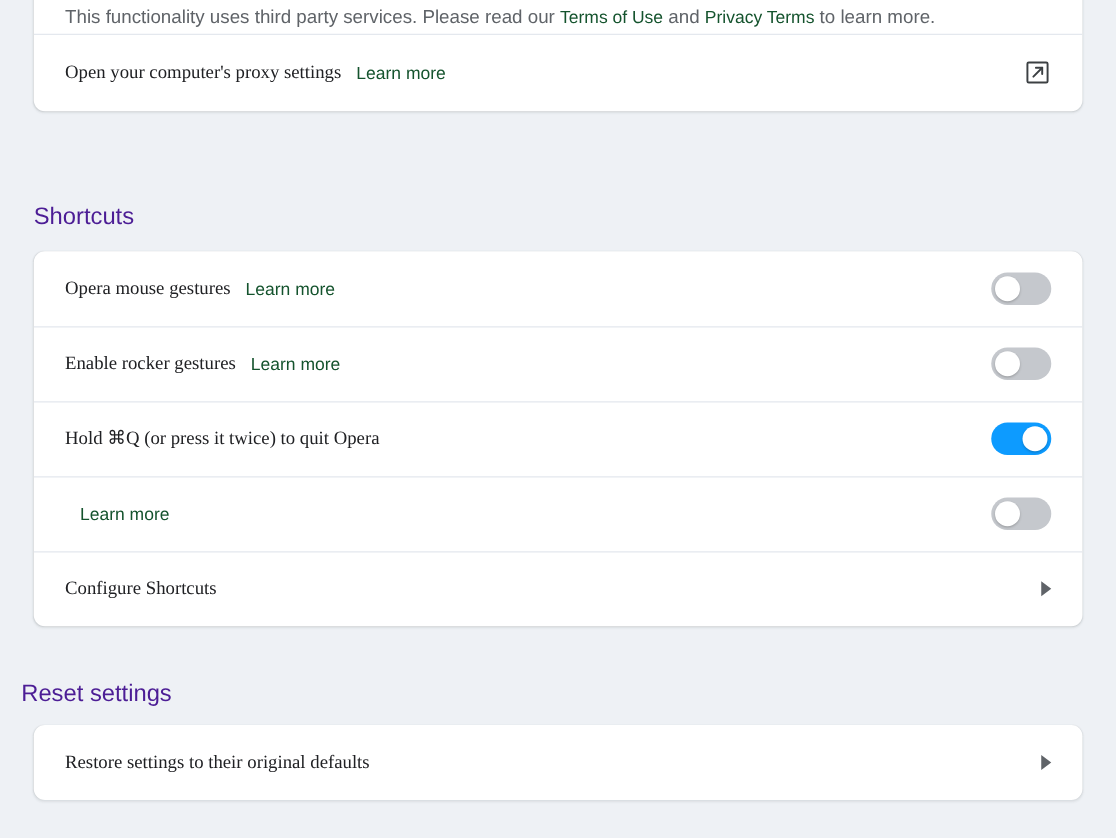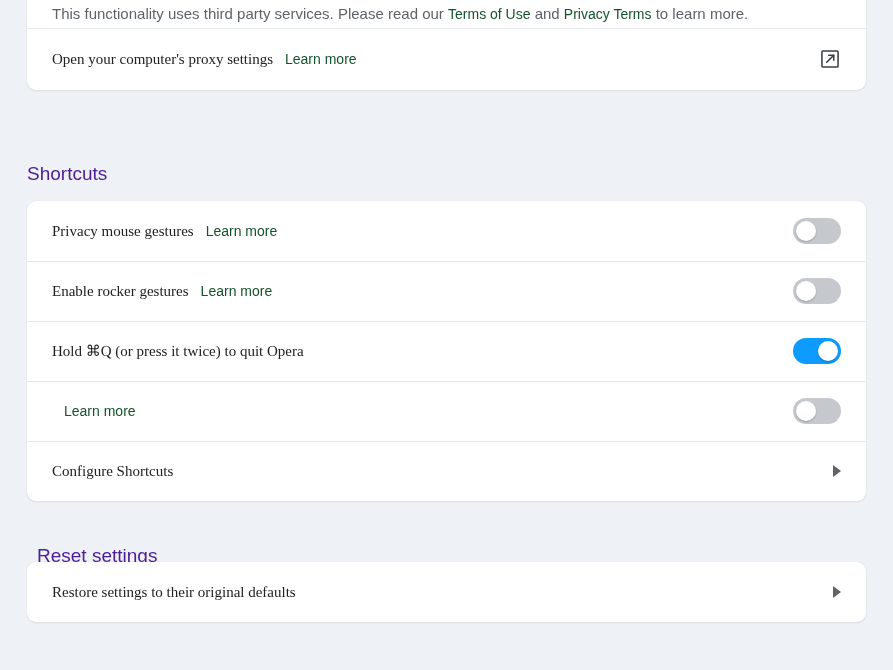--- a/index.html
+++ b/index.html
@@ -172,21 +172,21 @@
       </span>
     </div>
   </div>
 
   <h2 class="section-title" style="position:absolute; left:27px; top:162px;">Shortcuts</h2>
 
   <div class="card" style="position:absolute; left:27px; right:27px; top:201px;">
 
     <div class="row">
       <div class="row-main">
-        <span class="row-label">Privacy mouse gestures</span>
+        <span class="row-label">Opera mouse gestures</span>
         <a class="link label-link">Learn more</a>
       </div>
       <div class="spacer"></div>
       <div class="toggle">
         <div class="knob"></div>
       </div>
     </div>
 
     <div class="row">
       <div class="row-main">
@@ -221,23 +221,23 @@
 
     <div class="row">
       <div class="row-main">
         <span class="row-label">Configure Shortcuts</span>
       </div>
       <div class="spacer"></div>
       <span class="chevron"></span>
     </div>
   </div>
 
-  <h2 class="section-title" style="position:absolute; left:37px; top:544px;">Reset settings</h2>
-
-  <div class="card" style="position:absolute; left:27px; right:27px; top:562px;">
+  <h2 class="section-title" style="position:absolute; left:17px; top:544px;">Reset settings</h2>
+
+  <div class="card" style="position:absolute; left:27px; right:27px; top:580px;">
     <div class="row">
       <div class="row-main">
         <span class="row-label">Restore settings to their original defaults</span>
       </div>
       <div class="spacer"></div>
       <span class="chevron"></span>
     </div>
   </div>
 
 </div>

